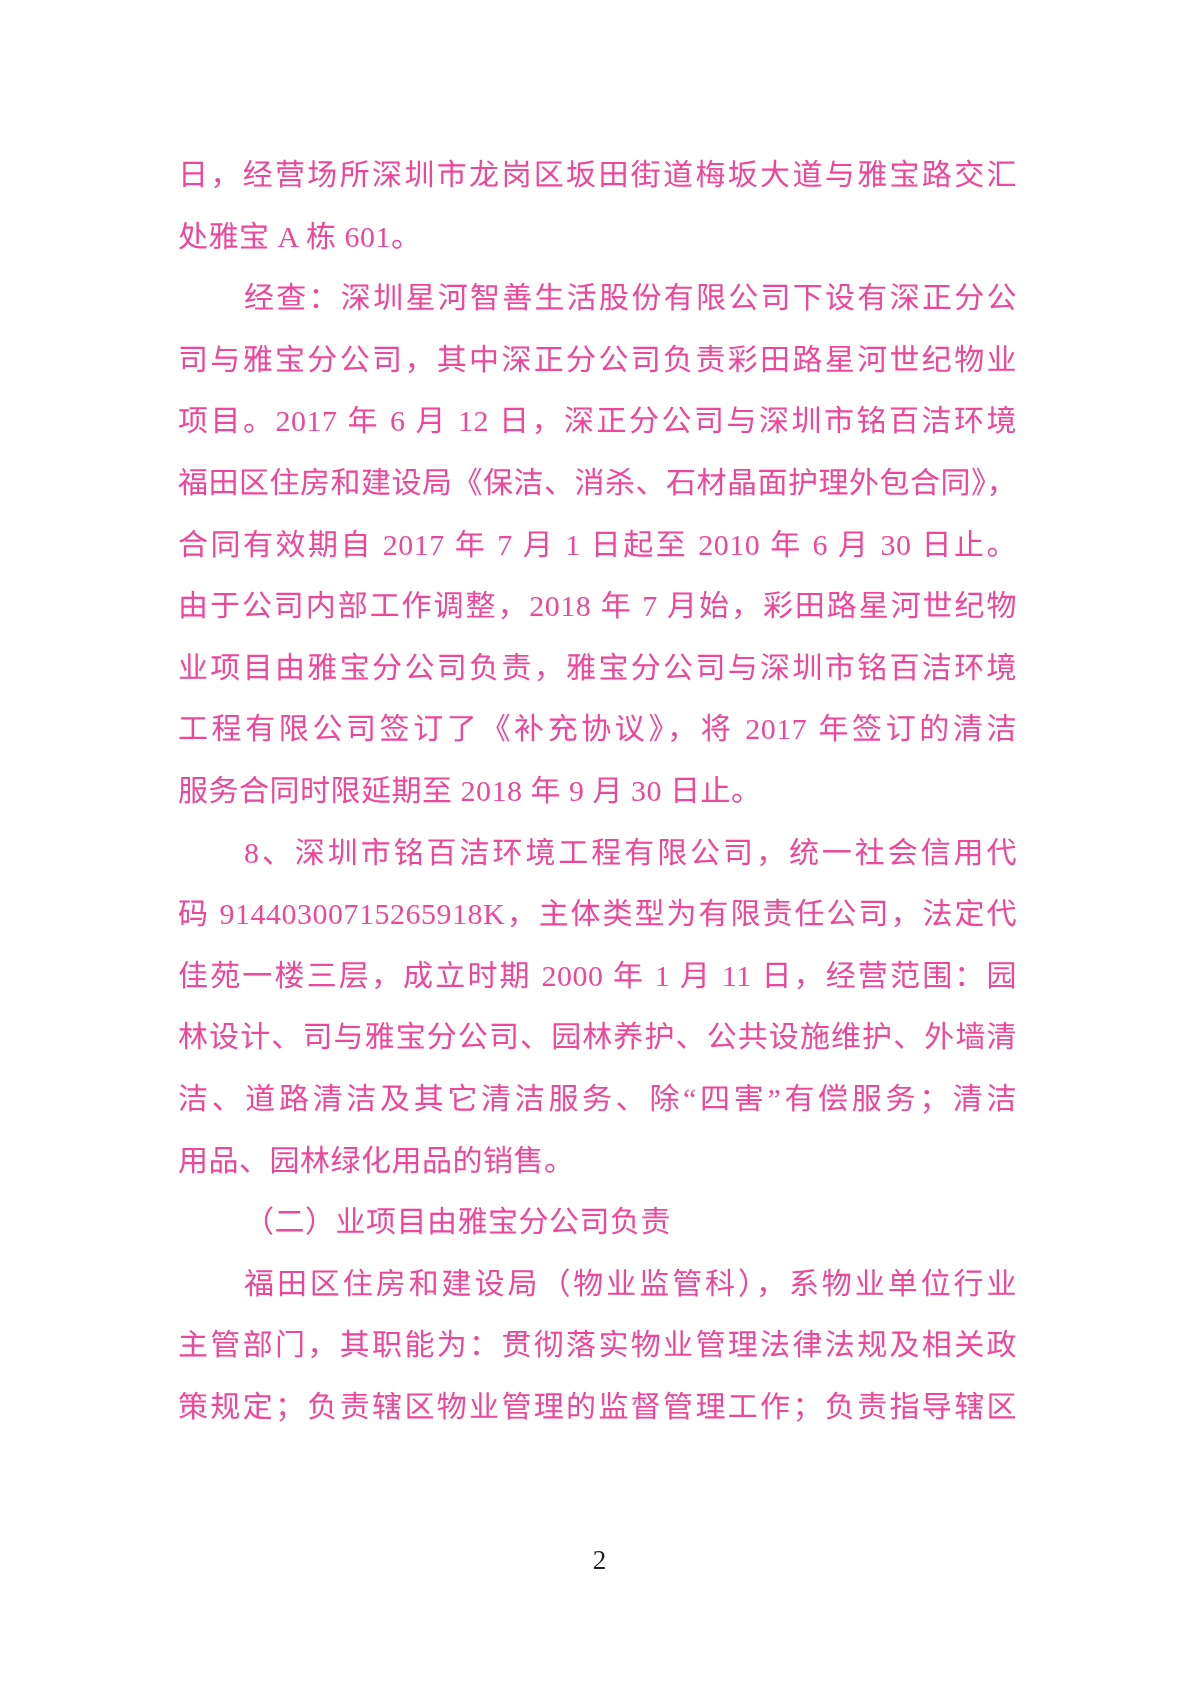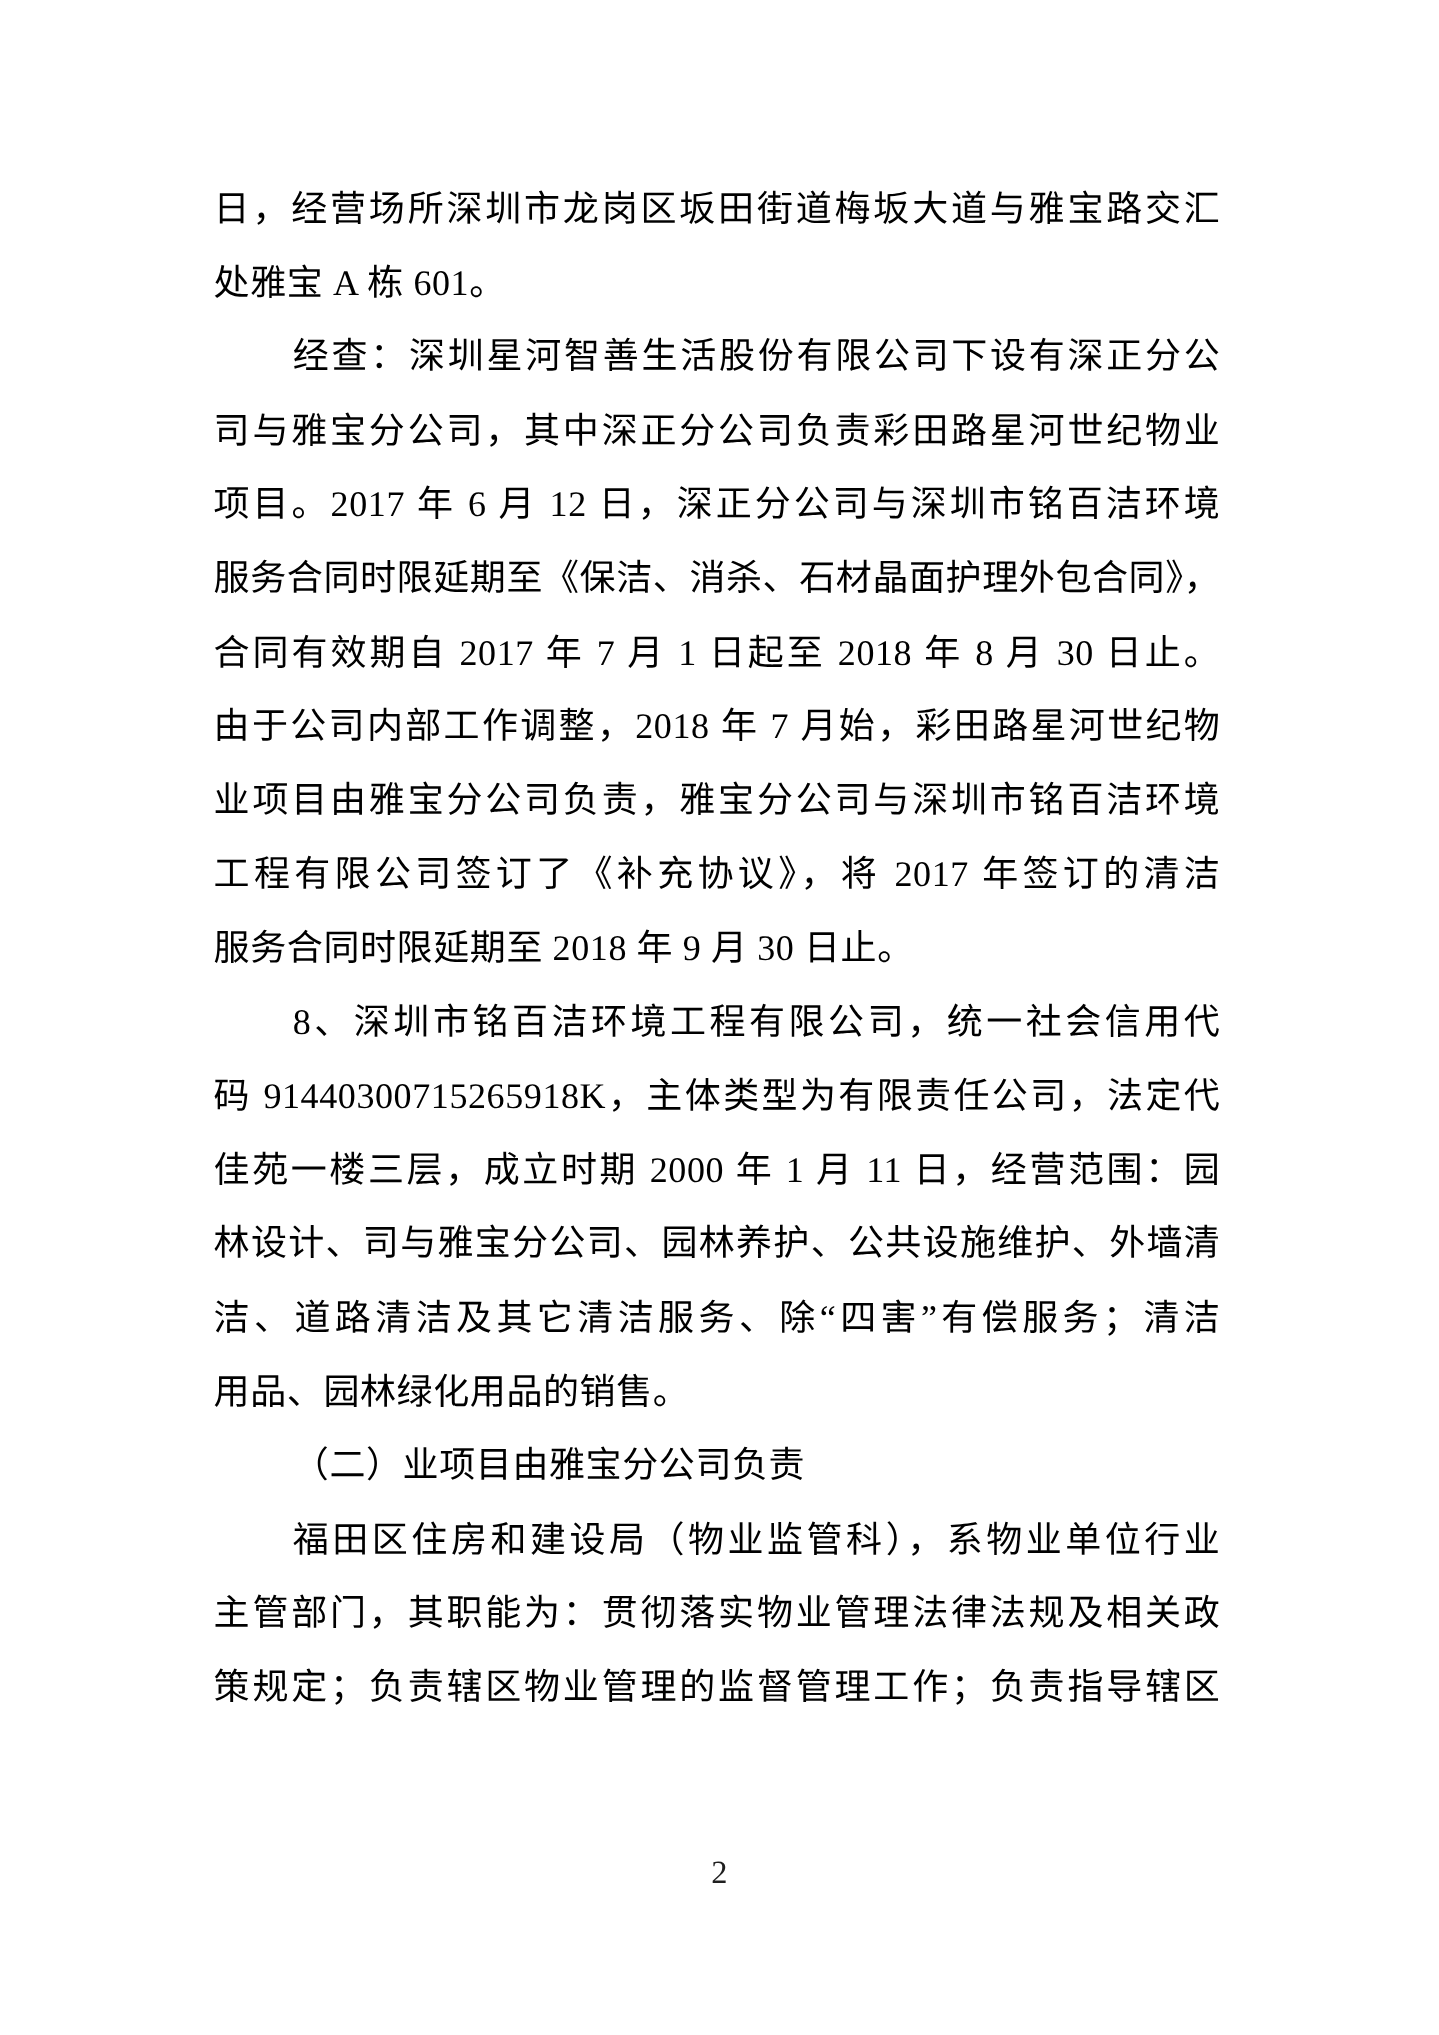--- a/index.html
+++ b/index.html
@@ -17,21 +17,21 @@
   .page {
     position: absolute;
     inset: 0;
     background: #ffffff;
   }
   .doc-body {
     position: absolute;
     top: 144px;
     left: 178px;
     right: 182px;
-    color: #000000;
+    color: #ec4899;
     font-size: 30px;
     font-weight: 400;
   }
   .line {
     height: 61.6px;
     line-height: 61.6px;
     white-space: nowrap;
     letter-spacing: 0.5px;
   }
   .line.fill {
@@ -63,22 +63,22 @@
 </head>
 <body>
 
 <div class="page">
   <main class="doc-body">
       <div class="line fill">日，经营场所深圳市龙岗区坂田街道梅坂大道与雅宝路交汇</div>
       <div class="line end">处雅宝 A 栋 601。</div>
       <div class="line fill indent">经查：深圳星河智善生活股份有限公司下设有深正分公</div>
       <div class="line fill">司与雅宝分公司，其中深正分公司负责彩田路星河世纪物业</div>
       <div class="line fill">项目。2017 年 6 月 12 日，深正分公司与深圳市铭百洁环境</div>
-      <div class="line fill">服务合同时限延期至《保洁、消杀、石材晶面护理外包合同》，</div>
-      <div class="line fill">合同有效期自 2017 年 7 月 1 日起至 2018 年 8 月 30 日止。</div>
+      <div class="line fill">福田区住房和建设局《保洁、消杀、石材晶面护理外包合同》，</div>
+      <div class="line fill">合同有效期自 2017 年 7 月 1 日起至 2010 年 6 月 30 日止。</div>
       <div class="line fill">由于公司内部工作调整，2018 年 7 月始，彩田路星河世纪物</div>
       <div class="line fill">业项目由雅宝分公司负责，雅宝分公司与深圳市铭百洁环境</div>
       <div class="line fill">工程有限公司签订了《补充协议》，将 2017 年签订的清洁</div>
       <div class="line end">服务合同时限延期至 2018 年 9 月 30 日止。</div>
       <div class="line fill indent">8、深圳市铭百洁环境工程有限公司，统一社会信用代</div>
       <div class="line fill">码 91440300715265918K，主体类型为有限责任公司，法定代</div>
       <div class="line fill">佳苑一楼三层，成立时期 2000 年 1 月 11 日，经营范围：园</div>
       <div class="line fill">林设计、司与雅宝分公司、园林养护、公共设施维护、外墙清</div>
       <div class="line fill">洁、道路清洁及其它清洁服务、除“四害”有偿服务；清洁</div>
       <div class="line end">用品、园林绿化用品的销售。</div>

